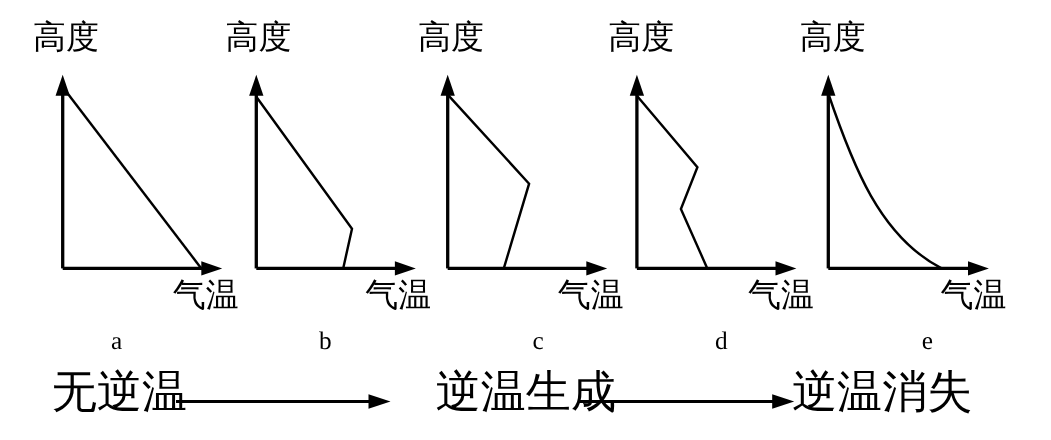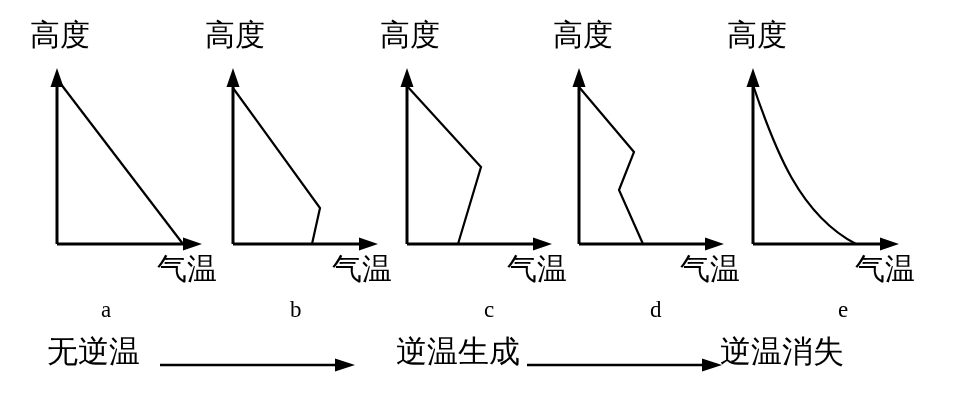--- a/index.html
+++ b/index.html
@@ -59,21 +59,21 @@
     letter-spacing: 0px;
     color: #000000;
   }
   .panel-letter {
     font-family: "Liberation Serif", "DejaVu Serif", serif;
     font-size: 23px;
     color: #000000;
   }
   .flow-text {
     font-family: "DejaVu Serif", "Liberation Serif", serif;
-    font-size: 31px;
+    font-size: 41px;
     color: #000000;
   }
 </style>
 </head>
 <body>
 
 <div id="figure">
 
   <svg id="vector-layer" viewBox="0 0 955 400" aria-hidden="true">
     <defs></defs>

